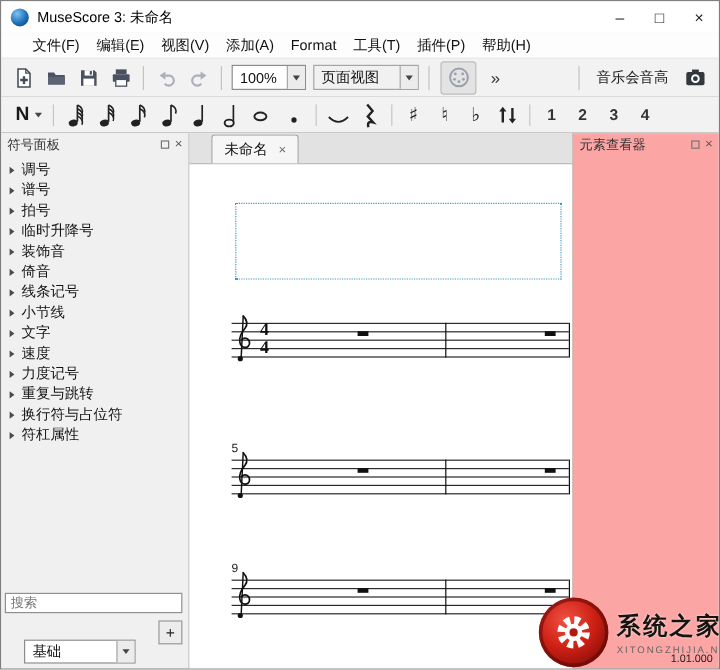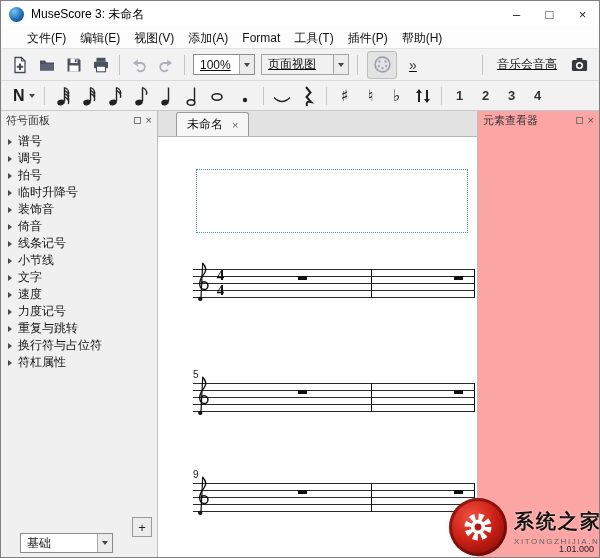--- a/index.html
+++ b/index.html
@@ -21,21 +21,21 @@
              font-size:13px; color:#222; }
 
   
   .menubar { position:absolute; top:26px; left:0; right:0; height:22px; background:#fdfdfd;
              border-bottom:1px solid #e3e3e3; display:flex; align-items:center; padding-left:19px;
              font-size:12px; }
   .menu-item { padding:0 7px; color:#111; line-height:22px; }
 
   
   .toolbar1 { position:absolute; top:48px; left:0; right:0; height:32px; background:#f2f2f2;
-              border-bottom:1px solid #dadada; display:flex; align-items:center; padding:0 6px 0 5px;text-decoration:underline; }
+              border-bottom:1px solid #dadada; display:flex; align-items:center; padding:0 6px 0 5px; }
   .tbtn { width:27px; height:26px; display:flex; align-items:center; justify-content:center; }
   .sep { width:1px; height:20px; background:#c3c3c3; margin:0 5px; }
   .sep2 { width:1px; height:18px; background:#c6c6c6; margin:0 5px; }
   .combo { height:21px; border:1px solid #8c8c8c; background:#fff; display:flex;
            align-items:center; font-size:12px; color:#111; margin:0 3px; }
   .combo .val { padding:0 6px; white-space:nowrap; }
   .combo .arrow { width:15px; height:100%; border-left:1px solid #a8a8a8; background:#ececec;
                   display:flex; align-items:center; justify-content:center; margin-left:auto; }
   .combo.view { background:#f1f1f1; border-color:#a5a5a5; }
   .caret { width:0; height:0; border-left:3.5px solid transparent; border-right:3.5px solid transparent;
@@ -324,28 +324,28 @@
     <div class="panel-header">
       <span>符号面板</span>
       <span class="ph-icons">
         <span class="float-icon"></span>
         <span class="close-small">×</span>
       </span>
     </div>
     <div class="palette-list">
         <div class="pal-row">
           <span class="pal-arrow"></span>
+          <span class="pal-label">调号</span>
+        </div>
+        <div class="pal-row">
+          <span class="pal-arrow"></span>
           <span class="pal-label">谱号</span>
         </div>
         <div class="pal-row">
           <span class="pal-arrow"></span>
-          <span class="pal-label">调号</span>
-        </div>
-        <div class="pal-row">
-          <span class="pal-arrow"></span>
           <span class="pal-label">拍号</span>
         </div>
         <div class="pal-row">
           <span class="pal-arrow"></span>
           <span class="pal-label">临时升降号</span>
         </div>
         <div class="pal-row">
           <span class="pal-arrow"></span>
           <span class="pal-label">装饰音</span>
         </div>
@@ -379,20 +379,21 @@
         </div>
         <div class="pal-row">
           <span class="pal-arrow"></span>
           <span class="pal-label">换行符与占位符</span>
         </div>
         <div class="pal-row">
           <span class="pal-arrow"></span>
           <span class="pal-label">符杠属性</span>
         </div>
       </div>
+    <input class="search-input" type="text" placeholder="搜索" style="">
     <div class="workspace-row">
       <div class="combo workspace-combo">
         <span class="val">基础</span>
         <span class="arrow">
             <i class="caret"></i>
           </span>
       </div>
       <button class="add-btn">+</button>
     </div>
   </div>

